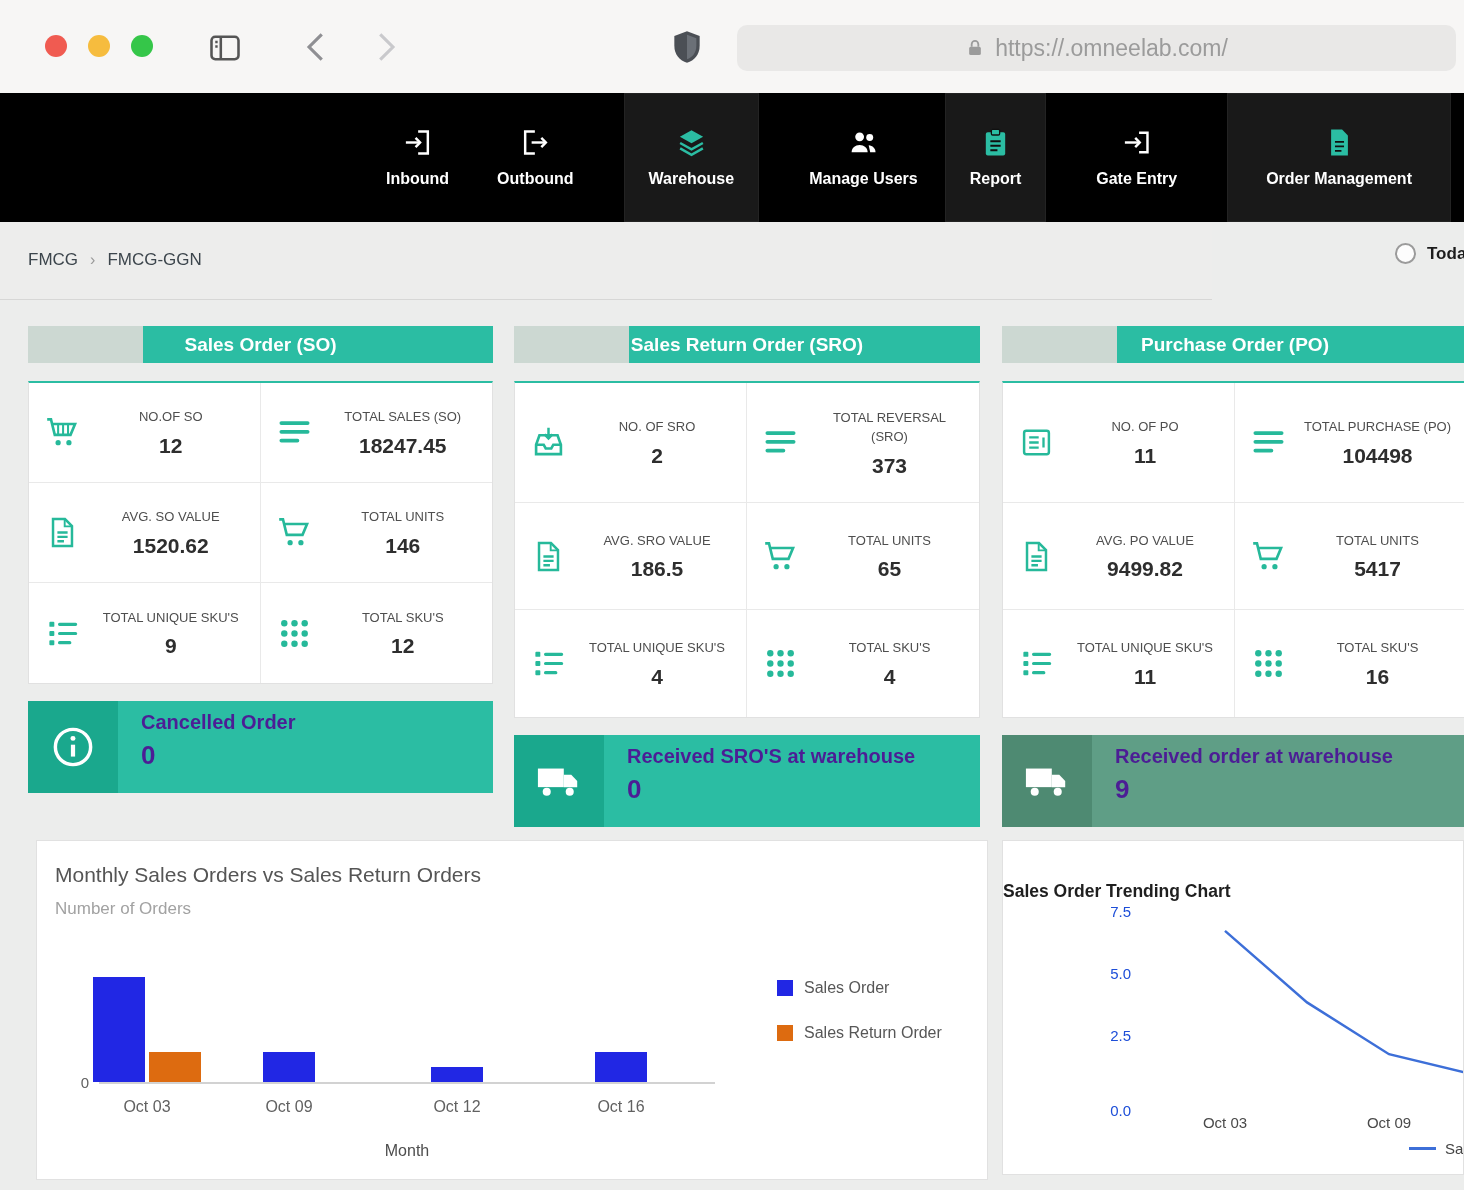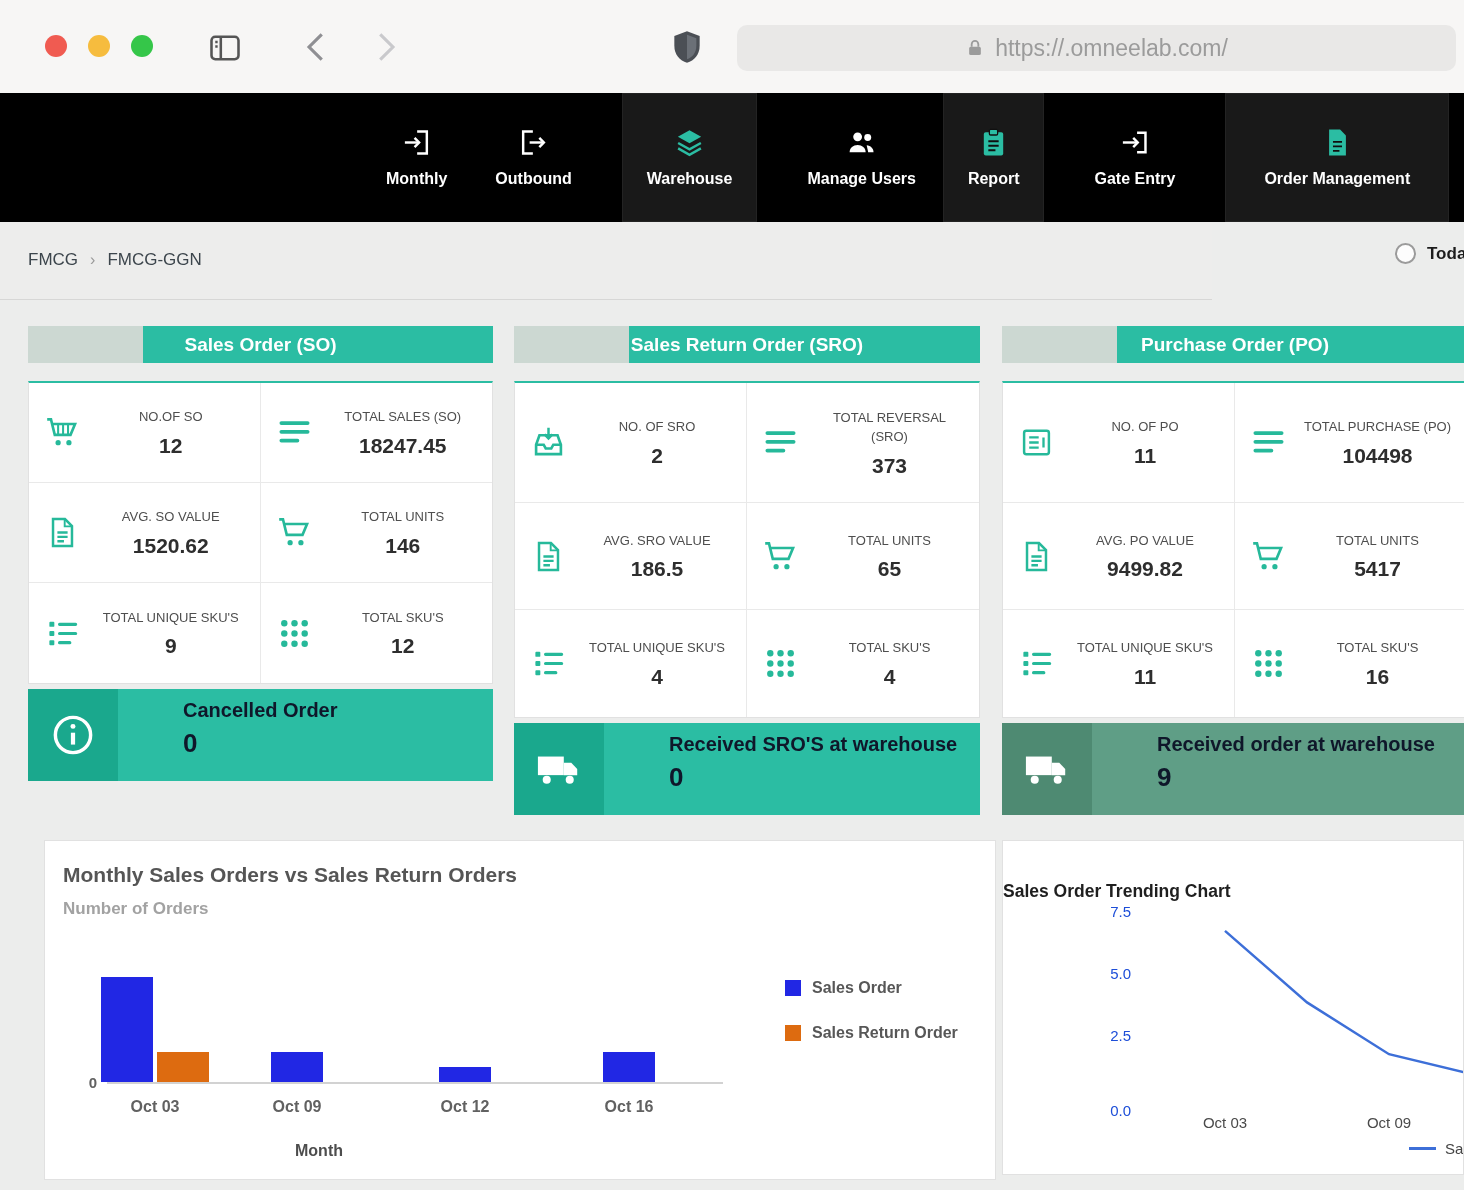--- a/index.html
+++ b/index.html
@@ -55,40 +55,40 @@
   #col2 .cell, #col3 .cell { min-height:107px; }
   #col2 .cell:nth-child(-n+2), #col3 .cell:nth-child(-n+2) { min-height:120px; }
   .cell:nth-child(2n) { border-right:none; }
   .cell:nth-last-child(-n+2) { border-bottom:none; }
   .cell .ic { width:35px; height:35px; flex:none; color:#26b99a; }
   .cell .ic svg{width:100%;height:100%;}
   .cc { flex:1; text-align:center; }
   .lbl { font-size:13px; color:#4e4e4e; max-width:152px; margin:0 auto; line-height:1.5; }
   .val { font-size:21px; font-weight:bold; color:#2e2e2e; margin-top:7px; }
 
-  .banner { margin-top:5px; min-height:92px; display:flex; color:#0f172a;gap:42px; }
+  .banner { margin-top:17px; min-height:92px; display:flex; color:#4c1d95; }
   .banner.teal { background:#2bbda3; } .banner.teal .bicon { background:#1aa88d; }
   .banner.sage { background:#5f9e86; } .banner.sage .bicon { background:#4e8a72; }
   .bicon { width:90px; flex:none; display:flex; align-items:center; justify-content:center; color:#fff; }
   .bicon svg{width:46px;height:46px;}
   .bbody { flex:1; padding:10px 8px 8px 23px; }
   .btitle { font-size:20px; font-weight:bold; }
   .bval { font-size:26px; font-weight:bold; margin-top:6px; }
 
   
   .chart-card { position:absolute; top:840px; background:#fff; border:1px solid #e1e1e1; }
-  #chartLeft { left:44px; width:952px; height:340px;font-weight:bold; }
+  #chartLeft { left:36px; width:952px; height:340px; }
   #chartRight { left:1002px; width:462px; height:335px; overflow:hidden; }
   .c-title { position:absolute; left:18px; top:22px; font-size:21px; color:#555; }
   .c-sub { position:absolute; left:18px; top:58px; font-size:17px; color:#a2a2a2; }
   .bar-plot { position:absolute; left:62px; top:120px; width:616px; height:123px; border-bottom:2px solid #d2d2d2; }
   .bar { position:absolute; bottom:0; width:52px; }
   .xcat { position:absolute; bottom:-34px; width:80px; text-align:center; font-size:16px; color:#616161; }
   .zero { position:absolute; left:28px; top:233px; width:24px; text-align:right; font-size:15px; color:#616161; }
-  .xlabel { position:absolute; left:250px; top:301px; width:240px; font-size:16px; color:#4d4d4d; }
+  .xlabel { position:absolute; left:250px; top:301px; width:240px; text-align:center; font-size:16px; color:#4d4d4d; }
   .blegend { position:absolute; left:740px; top:138px; }
   .blegend .row { display:flex; align-items:center; gap:11px; margin-bottom:27px; font-size:16px; color:#575757; }
   .sw { width:16px; height:16px; flex:none; }
   .sw.blue { background:#2127e4; } .sw.orange { background:#dd6b10; }
 
   .t-title { position:absolute; left:0; top:40px; width:462px; text-align:left; font-size:17.5px; font-weight:bold; color:#1f1f1f; }
   .ytick { position:absolute; left:86px; width:42px; text-align:right; font-size:15px; color:#1d4ed8; }
   .xtick { position:absolute; width:64px; text-align:center; font-size:15px; color:#4a4a4a; top:273px; }
   .tlegend { position:absolute; left:406px; top:299px; display:flex; align-items:center; gap:9px;
     font-size:15px; color:#444; white-space:nowrap; }
@@ -142,21 +142,21 @@
     <div class="nav-item">
       <span class="nic">
           <svg viewBox="0 0 24 24">
             <g fill="none" stroke="currentColor" stroke-width="1.9">
               <path d="M12.5 3.5H20v17h-7.5"></path>
               <path d="M3 12h11"></path>
               <path d="M10.5 8.5 14 12l-3.5 3.5"></path>
             </g>
           </svg>
         </span>
-      <span>Monthly</span>
+      <span>Inbound</span>
     </div>
     <div class="nav-item">
       <span class="nic">
           <svg viewBox="0 0 24 24">
             <g fill="none" stroke="currentColor" stroke-width="1.9">
               <path d="M11.5 3.5H4v17h7.5"></path>
               <path d="M9 12h11"></path>
               <path d="M16.5 8.5 20 12l-3.5 3.5"></path>
             </g>
           </svg>

